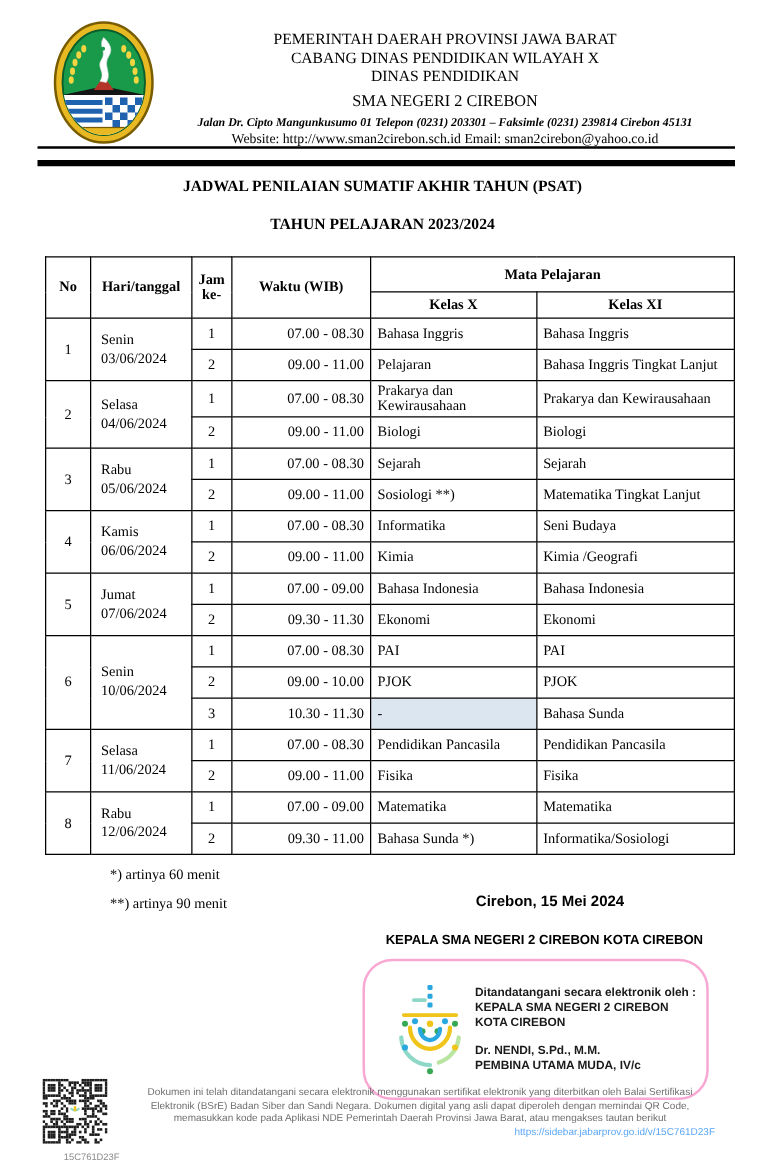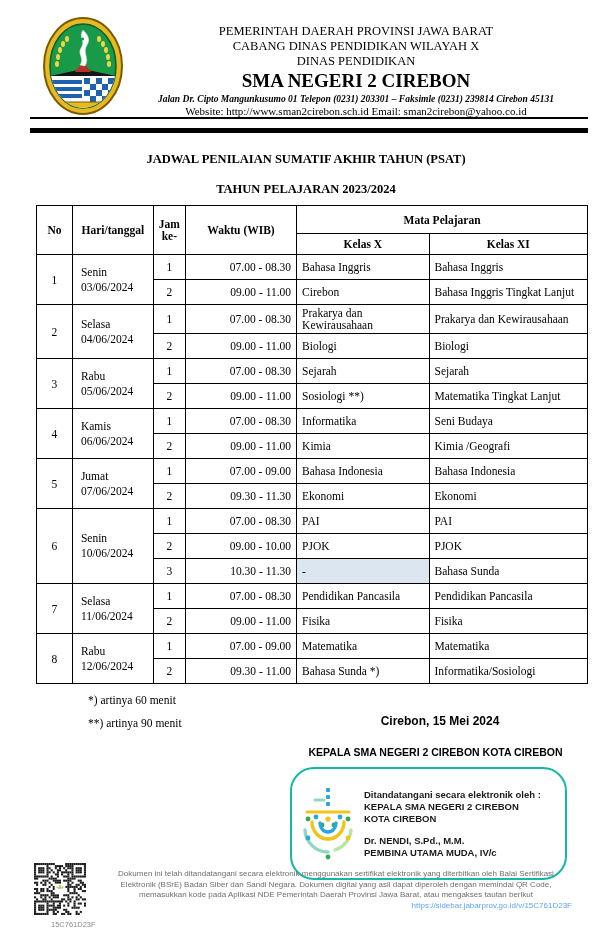--- a/index.html
+++ b/index.html
@@ -4,27 +4,27 @@
 <style>
   html,body{margin:0;padding:0;background:#777;}
   .page{
     position:relative; width:612px; height:936px; background:#fff; margin:0 auto;
     overflow:hidden; font-family:"Liberation Serif", serif; color:#000;
   }
   
   .emblem{position:absolute; left:42px; top:16px;}
   .lh-text{position:absolute; left:125px; top:24px; width:462px; text-align:center; line-height:15px;}
   .lh-line{font-size:12.5px;}
-  .lh-school{font-size:19px; font-weight:bold; margin-top:2px; line-height:20px;}
+  .lh-school{font-size:13px; font-weight:normal; margin-top:2px; line-height:20px;}
   .lh-addr{font-size:9.5px; font-weight:bold; font-style:italic; line-height:12px; margin-top:2px;}
   .lh-web{font-size:11px; line-height:12px;}
   .rule{position:absolute; left:30px; top:117px; width:558px; height:9px;
         border-top:2px solid #000; border-bottom:5px solid #000;}
   
-  .doc-title{position:absolute; left:0; top:152px; width:612px; text-align:center;
+  .doc-title{position:absolute; left:0; top:142px; width:612px; text-align:center;
              font-weight:bold; font-size:12.5px;}
   .doc-title .t2{margin-top:15px;}
   
   table.schedule{position:absolute; left:36px; top:205px; width:552px;
                  border-collapse:collapse; font-size:11.5px;}
   .schedule th,.schedule td{border:1px solid #000; padding:2px 5px; vertical-align:middle;}
   .schedule thead th{font-weight:bold; text-align:center; font-size:11.5px;}
   .schedule thead tr.h1{height:28px;}
   .schedule thead tr.h2{height:21px;}
   .schedule tbody tr{height:25px;}
@@ -34,22 +34,22 @@
   td.c-waktu{text-align:right;}
   td.c-subj{text-align:left;}
   
   .notes{position:absolute; left:88px; top:689px; font-size:11.5px; line-height:23px;}
   
   .sig-date{position:absolute; left:320px; top:714px; width:240px; text-align:center;
             font-family:"Liberation Sans", sans-serif; font-weight:bold; font-size:12px;}
   .sig-title{position:absolute; left:298px; top:746px; width:275px; text-align:center;
              font-family:"Liberation Sans", sans-serif; font-weight:bold; font-size:10.5px;}
   .esign-box{position:absolute; left:290px; top:767px; width:277px; height:113px;
-             border:2px solid #14b8a6; border-radius:24px; box-sizing:border-box;
-             display:flex; align-items:center;}
+             border:2px solid #f9a8d4; border-radius:24px; box-sizing:border-box;
+             display:flex; align-items:center;padding-left:16px;}
   .esign-logo{flex:0 0 72px; display:flex; justify-content:center;}
   .esign-text{font-family:"Liberation Sans", sans-serif; font-weight:bold; font-size:9.5px;
               line-height:12px; color:#1a1a1a;}
   .esign-text .gap{height:10px;}
   
   .qr-block{position:absolute; left:31px; top:863px; width:58px; text-align:center;}
   .qr-label{font-family:"Liberation Sans", sans-serif; font-size:7.5px; color:#8a8a8a; margin-top:1px;margin-left:20px;}
   .disclaimer{position:absolute; left:100px; top:869px; width:472px; text-align:center;
               font-family:"Liberation Sans", sans-serif; font-size:8px; line-height:10.5px; color:#6e6e6e;}
   .disclaimer a{display:block; text-decoration:none;text-align:right;}
@@ -148,21 +148,21 @@
             <div>03/06/2024</div>
           </td>
           <td class="c-jam">1</td>
           <td class="c-waktu">07.00 - 08.30</td>
           <td class="c-subj">Bahasa Inggris</td>
           <td class="c-subj">Bahasa Inggris</td>
         </tr>
         <tr>
           <td class="c-jam">2</td>
           <td class="c-waktu">09.00 - 11.00</td>
-          <td class="c-subj">Cirebon</td>
+          <td class="c-subj">Pelajaran</td>
           <td class="c-subj">Bahasa Inggris Tingkat Lanjut</td>
         </tr>
         <tr>
           <td class="c-no" rowspan="2">2</td>
           <td class="c-day" rowspan="2">
             <div>Selasa</div>
             <div>04/06/2024</div>
           </td>
           <td class="c-jam">1</td>
           <td class="c-waktu">07.00 - 08.30</td>

